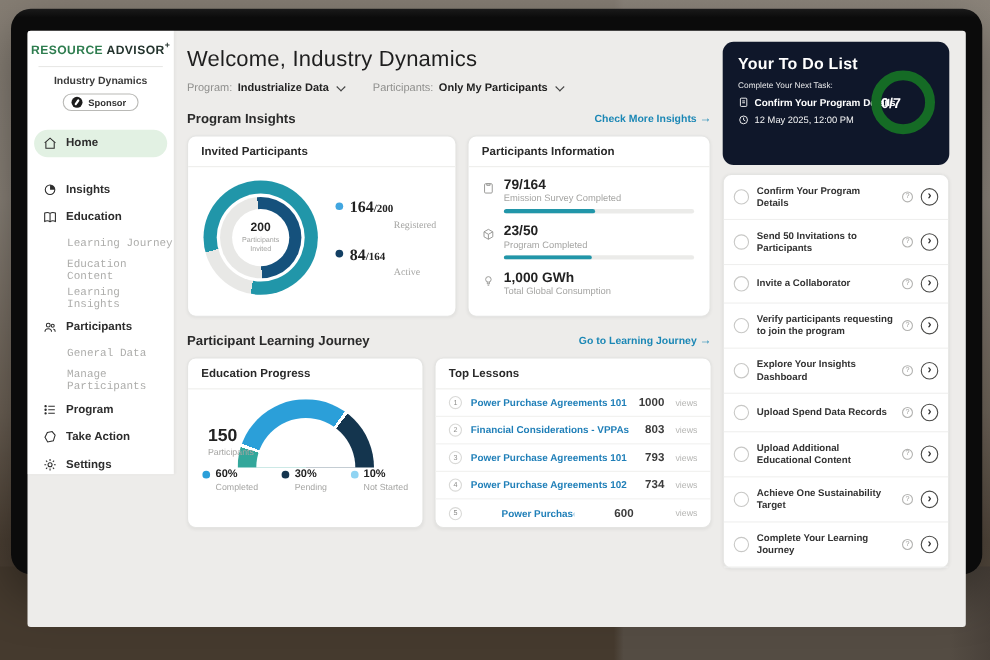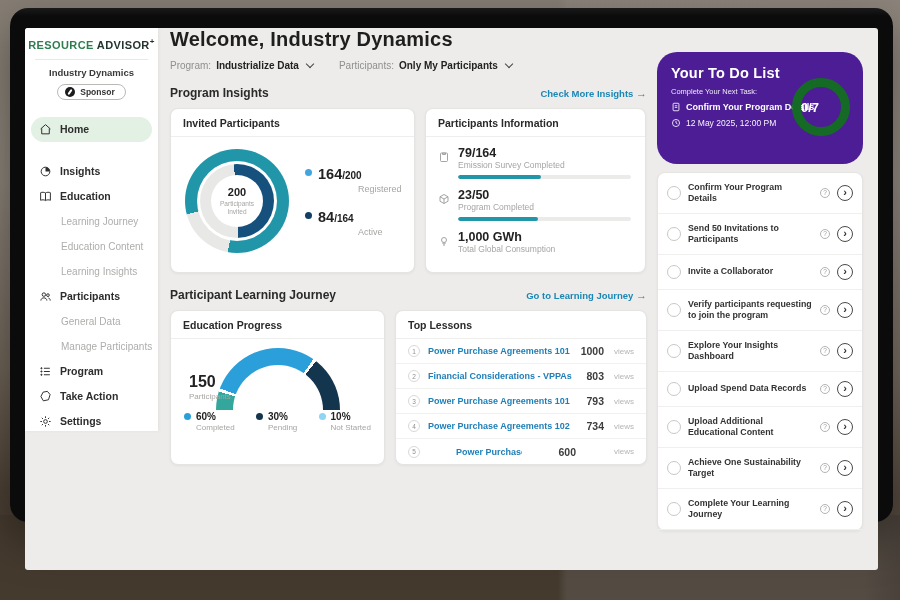--- a/index.html
+++ b/index.html
@@ -32,26 +32,26 @@
   .side-div { border-top:1px solid #e8e8e6; margin:8px 10px 7px; }
   .org { text-align:center; font-size:9.5px; font-weight:bold; color:#3a3a3a; }
   .sponsor { display:flex; align-items:center; gap:5px; width:max-content; margin:6px auto 10px;
       border:1px solid #b9b9b6; border-radius:10px; padding:2px 10px 2px 7px; font-size:8.5px; font-weight:bold; color:#333; background:#fff; }
   .sponsor-dot { width:10px; height:10px; border-radius:50%; background:#1c1c1c; position:relative; }
   .sponsor-dot::after { content:""; position:absolute; left:4px; top:2px; width:2px; height:6px; background:#fff; transform:rotate(35deg); border-radius:1px; }
   .menu { margin-top:2px; }
   .mi { display:flex; align-items:center; gap:8px; height:25px; padding-left:14px;
       font-size:10.5px; font-weight:bold; color:#2d2d2d; cursor:pointer; }
   .mi.active { background:#e2f1e3; border-radius:14px; margin:17px 6px; padding-left:8px; }
-  .mi.sub { padding-left:36px; font-weight:normal; color:#adadab; font-size:10px; }
+  .mi.sub { padding-left:36px; font-weight:normal; color:#adadab; font-size:10px;font-family:Liberation Mono, monospace; }
   .mi svg { flex:0 0 auto; }
 
   
   .main { position:absolute; left:145px; top:0; width:477px; }
-  h1.welcome { font-size:20px; font-weight:bold; color:#1e1e1e; letter-spacing:.2px; }
+  h1.welcome { margin-top:15px; font-size:20px; font-weight:normal; color:#1e1e1e; letter-spacing:.2px; }
   .filters { display:flex; gap:26px; margin-top:9px; align-items:center; }
   .filter { display:flex; align-items:center; gap:5px; font-size:10px; color:#8f8f8d; }
   .filter b { color:#222; font-size:10px; }
   .chev { width:6px; height:6px; border-right:1.6px solid #444; border-bottom:1.6px solid #444;
       transform:rotate(45deg); margin-left:3px; margin-top:-3px; }
   .sec-row { display:flex; justify-content:space-between; align-items:center; margin-top:15px; }
   .sec-title { font-size:12px; font-weight:bold; color:#2a2a2a; }
   .sec-link { font-size:9.5px; font-weight:bold; color:#1b87b5; cursor:pointer; }
   .sec-link .arr { font-size:11px; }
 
@@ -63,21 +63,21 @@
   .card-invited { width:245px; height:165px; }
   .inv-body { display:flex; align-items:center; gap:16px; padding:12px 10px 10px 14px; }
   .donut { position:relative; width:104px; height:104px; }
   .ring { position:absolute; border-radius:50%; }
   .ring.outer { inset:0; } .ring.outer::after { content:""; position:absolute; inset:12px; background:#fff; border-radius:50%; }
   .ring.inner { inset:15px; } .ring.inner::after { content:""; position:absolute; inset:11px; background:#fff; border-radius:50%; }
   .donut-center { position:absolute; inset:26px; display:flex; flex-direction:column; justify-content:center; text-align:center; }
   .donut-center .v { font-size:11px; font-weight:bold; color:#222; }
   .donut-center .l { font-size:6.5px; color:#a5a5a3; line-height:1.25; margin-top:2px; }
   .inv-legend { display:flex; flex-direction:column; gap:14px; }
-  .leg-item { position:relative; padding-left:13px; }
+  .leg-item { position:relative; padding-left:13px;font-family:Liberation Serif, serif; }
   .dot { position:absolute; left:0; top:4px; width:7px; height:7px; border-radius:50%; }
   .leg-item .big { font-size:14.5px; font-weight:bold; color:#222; }
   .leg-item .small { font-size:10px; font-weight:bold; color:#222; }
   .leg-item .lab { font-size:9px; color:#a5a5a3; margin-top:1px;padding-left:40px; }
 
   
   .card-info { width:221px; height:165px; }
   .info-body { padding:9px 14px 0 12px; }
   .stat { position:relative; padding-left:20px; margin-bottom:9px; }
   .stat .icon { position:absolute; left:0; top:3px; color:#9a9a98; }
@@ -105,21 +105,21 @@
   .lesson { display:flex; align-items:center; gap:8px; height:25px; padding:0 12px; border-bottom:1px solid #f1f1ef; }
   .lesson:last-child { border-bottom:none;gap:36px; }
   .rank { flex:0 0 auto; width:12px; height:12px; border:1px solid #d9d9d7; border-radius:50%;
       font-size:6.5px; color:#8f8f8d; display:flex; align-items:center; justify-content:center; }
   .lesson .t { flex:1; font-size:9px; font-weight:bold; color:#1f7fb8; cursor:pointer; white-space:nowrap; overflow:hidden; }
   .lesson .views { font-size:10.5px; font-weight:bold; color:#3c3c3c; }
   .lesson .vs { font-size:8px; color:#b5b5b3; margin-left:2px; }
 
   
   .rightcol { position:absolute; left:632px; top:0; width:206px; }
-  .todo-hero { position:relative; margin-top:24px; height:112px; background:#4c1d95; border-radius:20px;
+  .todo-hero { position:relative; margin-top:10px; height:112px; background:#0f172a; border-radius:10px;
       padding:13px 14px; color:#fff; overflow:hidden; }
   .todo-hero .tt { font-size:14.5px; font-weight:bold; letter-spacing:.2px; }
   .todo-hero .st { font-size:7.5px; margin-top:6px; opacity:.9; }
   .hero-row { display:flex; align-items:center; gap:5px; margin-top:6px; }
   .hero-row .tx { font-size:9px; font-weight:bold; }
   .hero-row.time .tx { font-weight:normal; font-size:8.5px; opacity:.95; }
   .progress-circle { position:absolute; right:13px; top:26px; width:58px; height:58px; border-radius:50%;
       border:9px solid #156b25; display:flex; align-items:center; }
   .progress-circle span { font-size:13px; font-weight:bold; color:#fff; }
 

